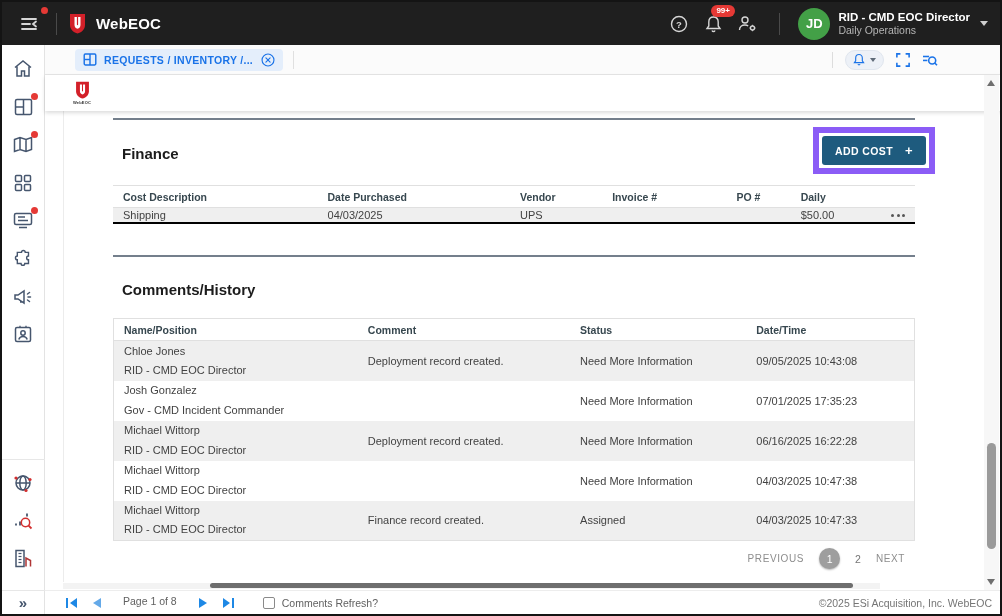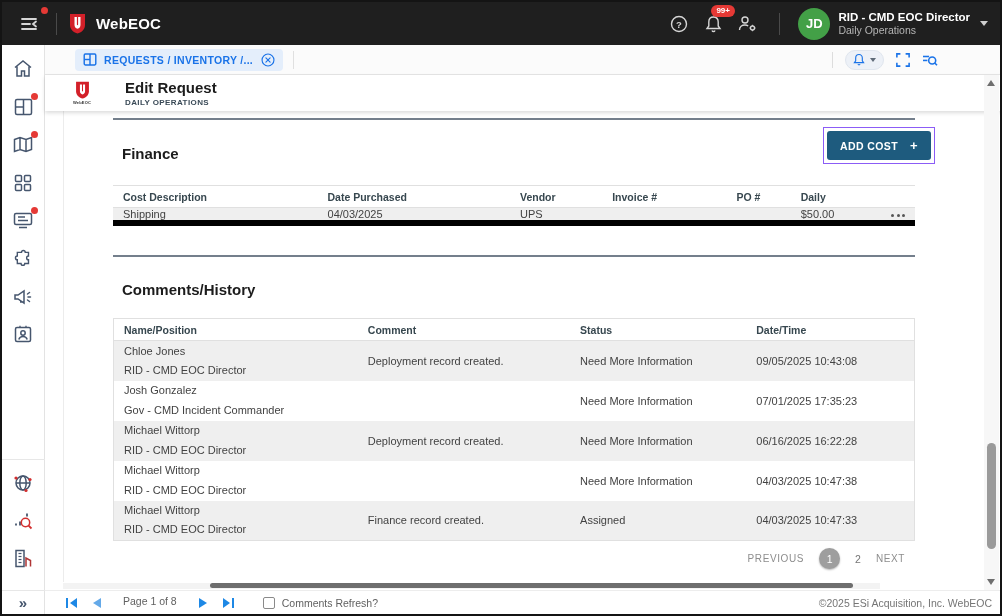--- a/index.html
+++ b/index.html
@@ -57,28 +57,28 @@
   .content { flex:1; position:relative; background:#fff; min-height:0; }
   .left-rule { position:absolute; left:18px; top:0; bottom:8px; width:1px; background:#ececec; }
   .card { position:absolute; left:65px; top:0; width:825px; height:100%; }
   .dark-line { position:absolute; left:3px; width:802px; height:2px; background:#747f8c; }
   .line-top { top:7px; }
   .line-mid { top:144px; }
   .section-heading { position:absolute; left:12px; font-size:15px; font-weight:bold; color:#1c1c1c; }
   .fin-heading { top:34px; }
   .com-heading { top:170px; }
 
-  .annotation { position:absolute; top:16px; right:0; border:1px solid #8b5cf6; padding:3px; background:#fff; }
+  .annotation { position:absolute; top:16px; right:0; border:6px solid #8b5cf6; padding:3px; background:#fff; }
   .add-cost-btn { background:#1e5b7e; color:#fff; border:none; border-radius:3px; font-family:inherit; font-size:10.5px; font-weight:bold; letter-spacing:.4px; padding:8px 13px; display:flex; align-items:center; gap:12px; cursor:pointer; }
   .plus { font-size:13px; font-weight:bold; line-height:1; }
 
   table { border-collapse:collapse; table-layout:fixed; }
   .fin-table { position:absolute; top:74px; left:3px; width:802px; }
   .fin-table th { height:22px; font-size:10.5px; font-weight:bold; color:#37474f; text-align:left; padding:0 0 0 10px; border-top:1px solid #e0e0e0; border-bottom:1px solid #e0e0e0; }
-  .fin-table td { height:15px; font-size:11px; color:#424242; padding:0 0 0 10px; background:#efefef; border-bottom:6px solid #000000; }
+  .fin-table td { height:15px; font-size:11px; color:#424242; padding:0 0 0 10px; background:#efefef; border-bottom:2px solid #000000; }
   .dots-cell { text-align:right; padding-right:10px !important; }
   .dots { display:inline-flex; gap:2.5px; cursor:pointer; vertical-align:middle; }
   .dots i { width:3px; height:3px; background:#555; border-radius:50%; display:block; }
 
   .com-table { position:absolute; top:207px; left:3px; width:802px; border:1px solid #e0e0e0; }
   .com-table th { height:22px; font-size:10.5px; font-weight:bold; color:#37474f; text-align:left; padding-left:10px; border-bottom:1px solid #e0e0e0; background:#fff; }
   .com-table td { height:40px; font-size:11px; color:#424242; padding-left:10px; vertical-align:middle; }
   .com-table tr.alt td { background:#efefef; }
   .name-cell div { line-height:1.75; }
 
@@ -322,24 +322,20 @@
         </div>
       </div>
 
       <div class="boardheader">
         <div class="bh-logo">
           <svg width="15" height="18" viewBox="0 0 17 21">
             <path d="M1 1 h15 v11 c0 5-4 7.5-7.5 8.5 C5 19.5 1 17 1 12 Z" fill="#d32029"></path>
             <path d="M5.5 4 v8 c0 2 1.2 3.2 3 3.8 1.8-.6 3-1.8 3-3.8 V4 h-2.4 v7.4 c0 .5-.3.8-.6.9 -.3-.1-.6-.4-.6-.9 V4 Z" fill="#fff"></path>
           </svg>
           <span class="bh-logo-text">WebEOC</span>
-        </div>
-        <div class="bh-titles">
-          <div class="bh-title">Edit Request</div>
-          <div class="bh-sub">DAILY OPERATIONS</div>
         </div>
       </div>
 
       <div class="content">
         <div class="left-rule"></div>
         <div class="card">
           <div class="dark-line line-top"></div>
 
           <div class="section-heading fin-heading">Finance</div>
           <div class="annotation">

